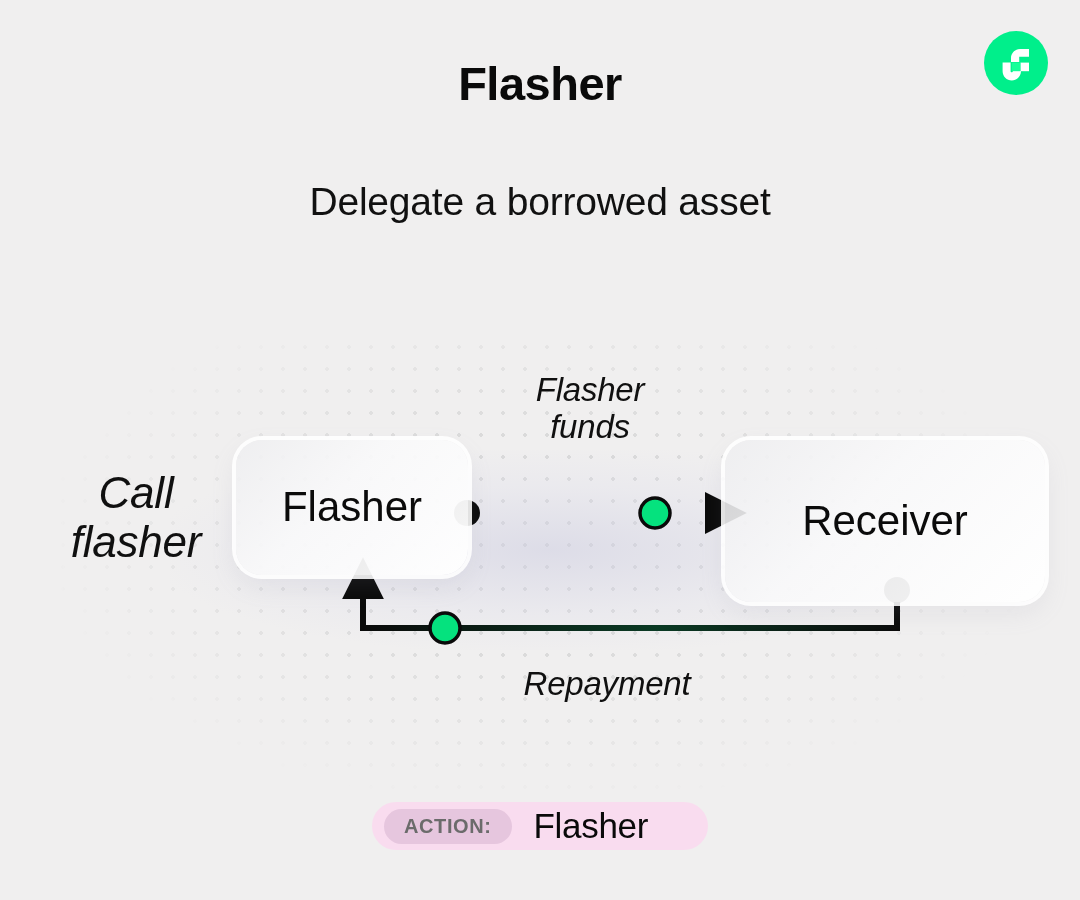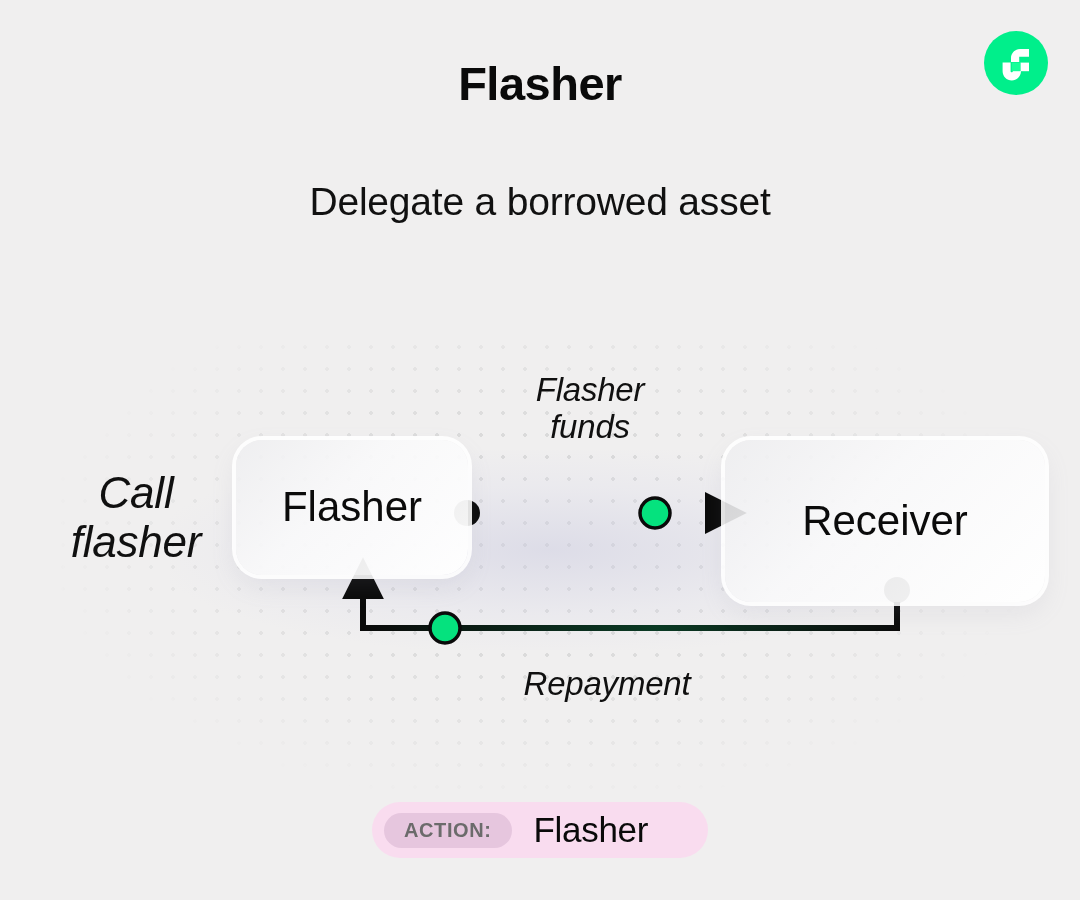--- a/index.html
+++ b/index.html
@@ -149,21 +149,21 @@
     margin-top: 36px;
   }
   .edge-label .ln { display: block; }
 
   
   .action-badge {
     position: absolute;
     left: 372px;
     top: 802px;
     width: 336px;
-    height: 56px;
+    height: 48px;
     border-radius: 28px;
     background: #f9dcef;
     display: flex;
     align-items: center;
     padding-left: 12px;
     box-sizing: border-box;
   }
   .action-chip {
     background: #e6c6de;
     color: #6b6b6b;

